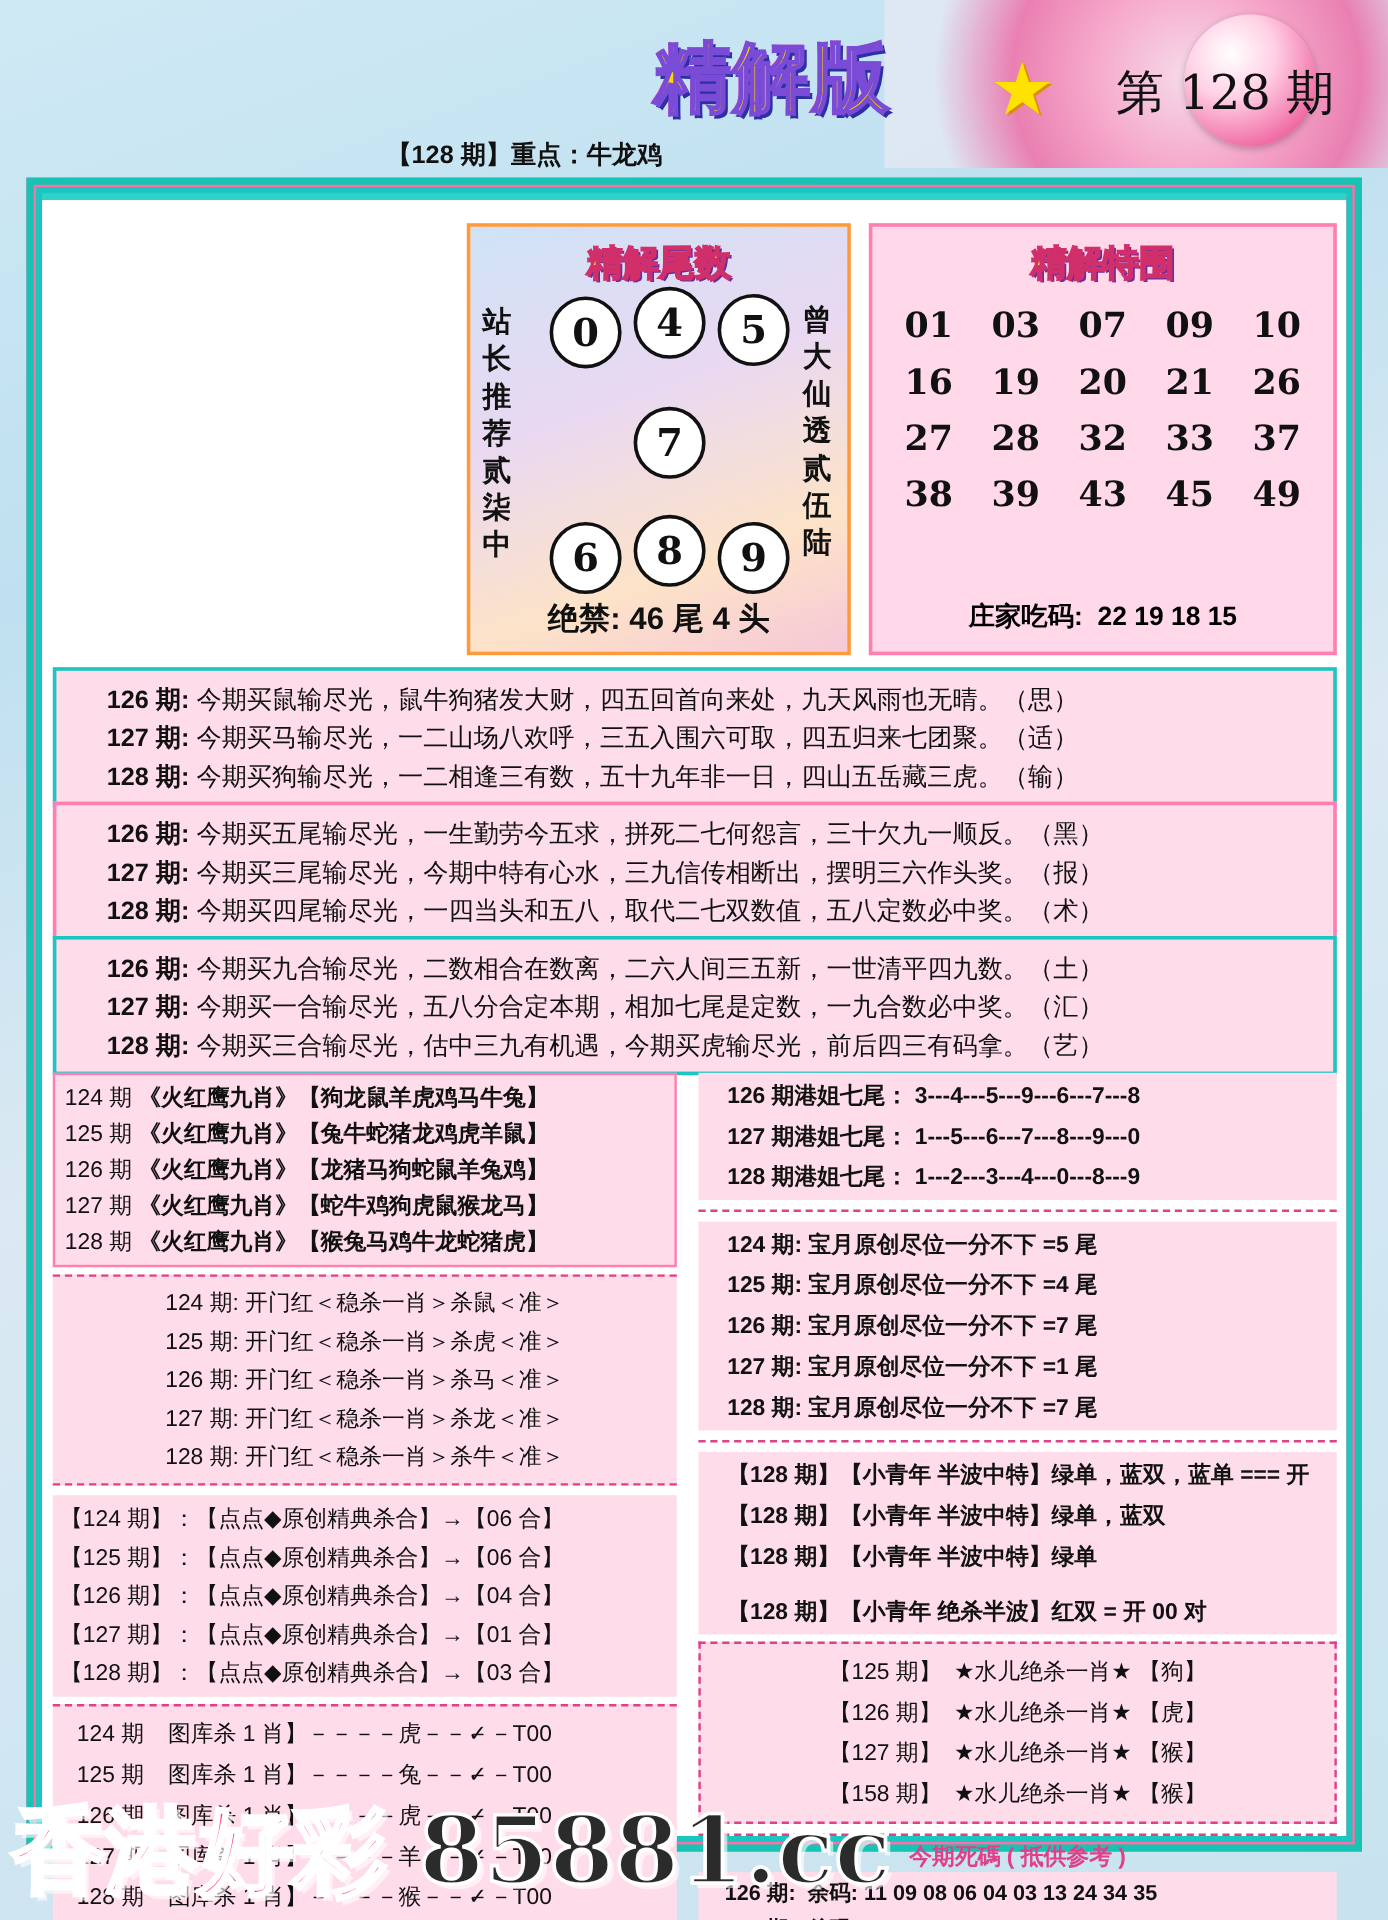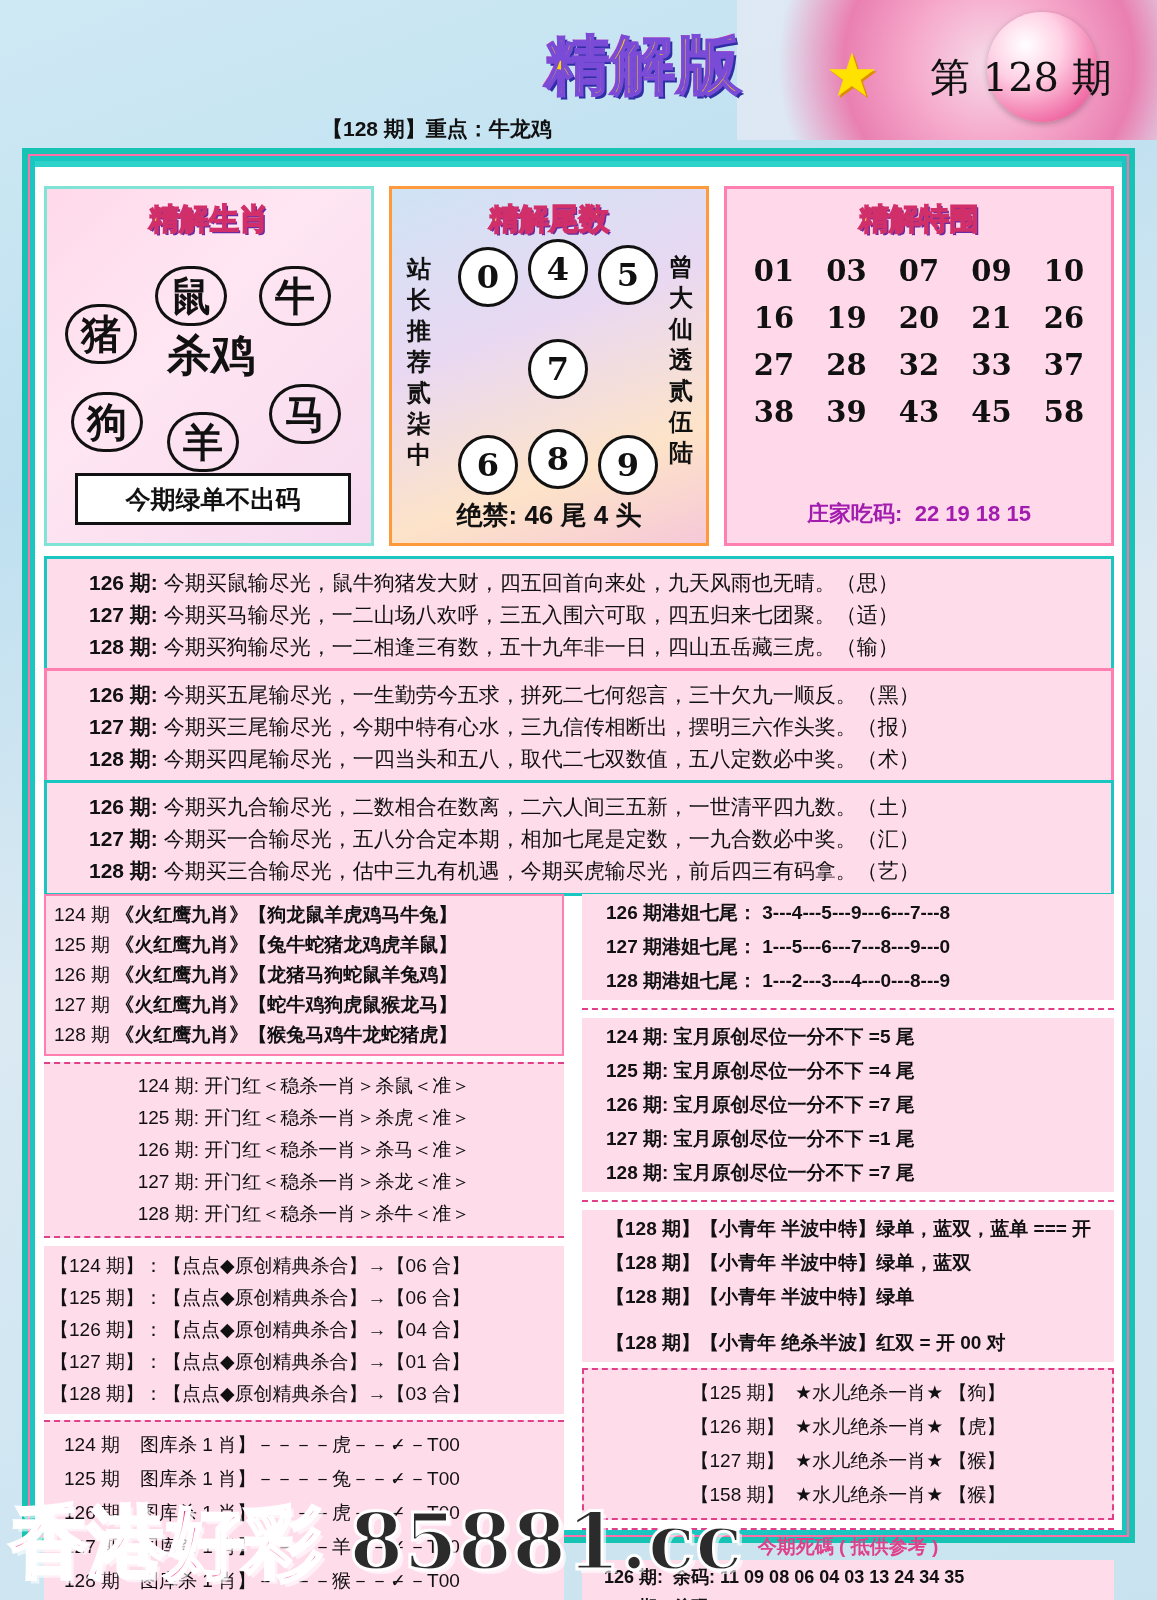--- a/index.html
+++ b/index.html
@@ -50,35 +50,35 @@
       font-family:"DejaVu Serif","Liberation Serif",serif;
       border:3px solid #111;border-radius:50%/55%;width:66px;height:54px;
       line-height:54px;text-align:center;background:transparent;}
   .zkill{position:absolute;left:120px;top:82px;font-size:44px;font-weight:bold;color:#111;
       font-family:"DejaVu Serif","Liberation Serif",serif;}
   .green-note{position:absolute;left:28px;bottom:18px;width:270px;height:46px;
       border:3px solid #111;background:#fff;color:#111;font-size:25px;font-weight:bold;
       text-align:center;line-height:46px;}
   
   .tail-left{position:absolute;left:10px;top:64px;width:34px;font-size:24px;font-weight:bold;
-      color:#111;line-height:31px;text-align:center;}
+      color:#111;line-height:31px;}
   .tail-right{position:absolute;right:8px;top:62px;width:34px;font-size:24px;font-weight:bold;
       color:#111;line-height:31px;text-align:center;}
   .circ{position:absolute;width:54px;height:54px;border:3px solid #111;border-radius:50%;
       background:#fff;color:#111;font-size:32px;font-weight:bold;line-height:54px;text-align:center;
       font-family:"DejaVu Serif","Liberation Serif",serif;}
   .tail-bottom{position:absolute;left:0;bottom:10px;width:100%;text-align:center;
       font-size:26px;font-weight:bold;color:#111;}
   
   .numgrid{margin:14px 16px 0 16px;}
   .numrow{display:flex;justify-content:space-between;margin-bottom:13px;}
   .numrow span{font-size:29px;font-weight:bold;color:#111;width:62px;text-align:center;
       font-family:"DejaVu Serif","Liberation Serif",serif;}
   .eatline{position:absolute;left:0;bottom:14px;width:100%;text-align:center;font-size:22px;
-      font-weight:bold;color:#a21caf;}
+      font-weight:bold;color:#000000;}
 
   
   .vblock{position:absolute;left:44px;width:1070px;box-sizing:border-box;
      background:#ffdcea;border:3px solid #19c6c0;padding:8px 0 6px 0;}
   .vb1{top:556px;}
   .vb2{top:668px;border-color:#ff7fb0;}
   .vb3{top:780px;border-color:#19c6c0;}
   .vline{font-size:21px;color:#111;padding:2px 0 2px 18px;white-space:nowrap;margin-left:24px;}
   .vline b{font-weight:bold;}
 
@@ -128,33 +128,20 @@
   <div class="title-star">★</div>
   <div class="issue">第 128 期</div>
   <div class="focus-line">【128 期】重点：牛龙鸡</div>
 </div>
 
 <div class="frame"></div>
 <div class="frame-inner"></div>
 
 <div class="panels">
 
-  <div class="panel p1">
-    <div class="ph">精解生肖</div>
-    <div class="zodiac">
-      <div class="zd" style="left:18px;top:60px;">猪</div>
-      <div class="zd" style="left:108px;top:22px;">鼠</div>
-      <div class="zd" style="left:212px;top:22px;">牛</div>
-      <div class="zd" style="left:24px;top:148px;">狗</div>
-      <div class="zd" style="left:120px;top:168px;">羊</div>
-      <div class="zd" style="left:222px;top:140px;">马</div>
-      <div class="zkill">杀鸡</div>
-    </div>
-    <div class="green-note">今期绿单不出码</div>
-  </div>
 
   <div class="panel p2">
     <div class="ph">精解尾数</div>
     <div class="tail-left">站长推荐贰柒中</div>
     <div class="tail-right">曾大仙透贰伍陆</div>
     <div class="circ" style="left:66px;top:58px;">0</div>
     <div class="circ" style="left:136px;top:50px;">4</div>
     <div class="circ" style="left:206px;top:56px;">5</div>
     <div class="circ" style="left:136px;top:150px;">7</div>
     <div class="circ" style="left:66px;top:246px;">6</div>
@@ -185,21 +172,21 @@
         <span>28</span>
         <span>32</span>
         <span>33</span>
         <span>37</span>
       </div>
       <div class="numrow">
         <span>38</span>
         <span>39</span>
         <span>43</span>
         <span>45</span>
-        <span>58</span>
+        <span>49</span>
       </div>
     </div>
     <div class="eatline">
       <span>庄家吃码:</span>
       &nbsp;<span>22  19  18  15</span>
     </div>
   </div>
 </div>
 
 <div class="vblock vb1">

